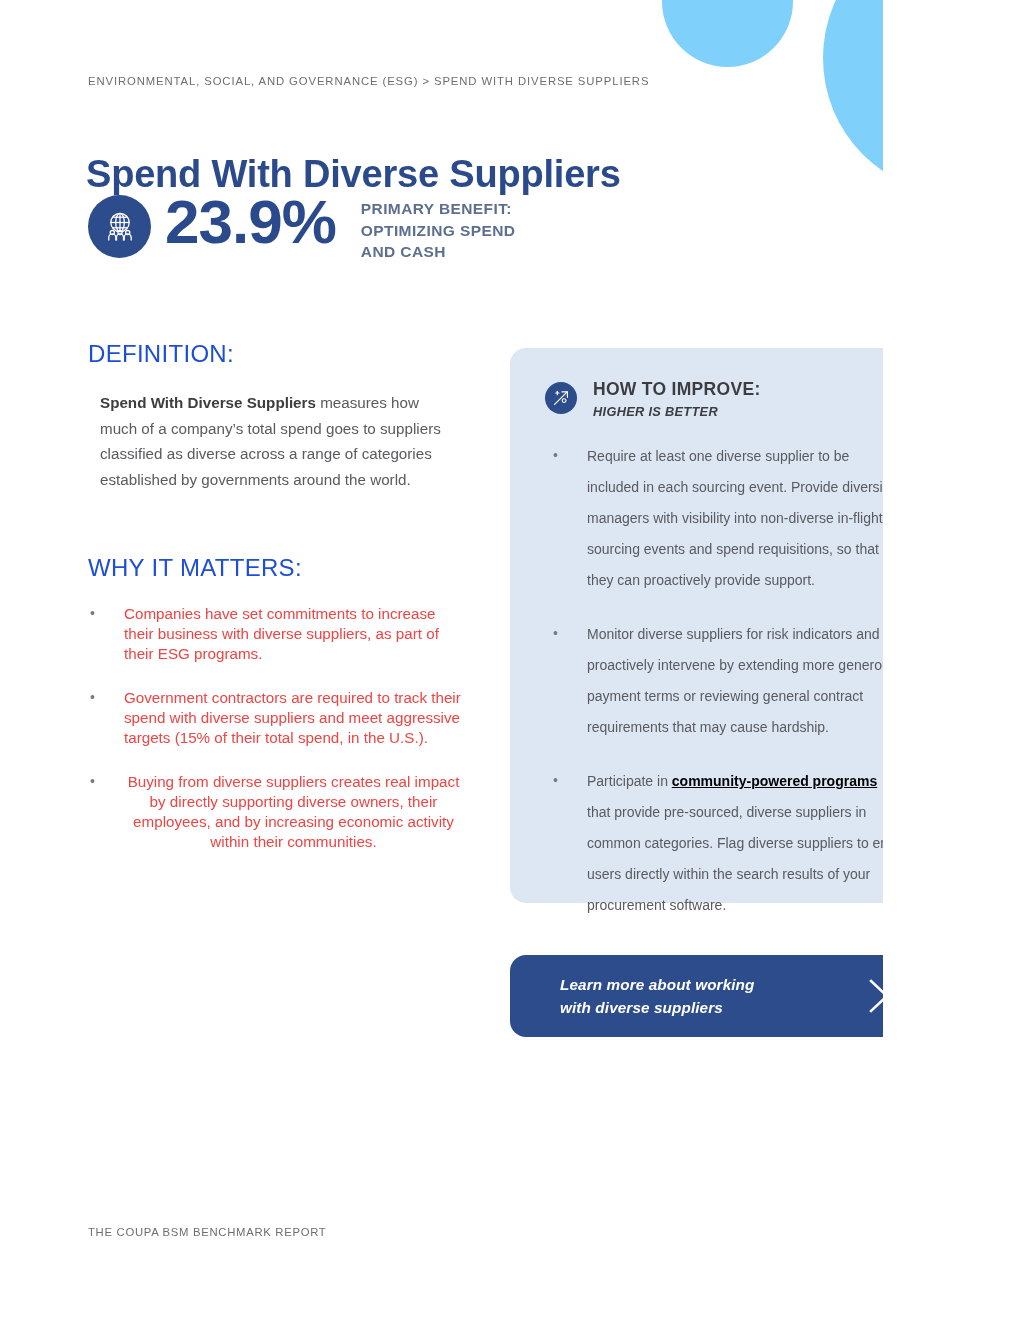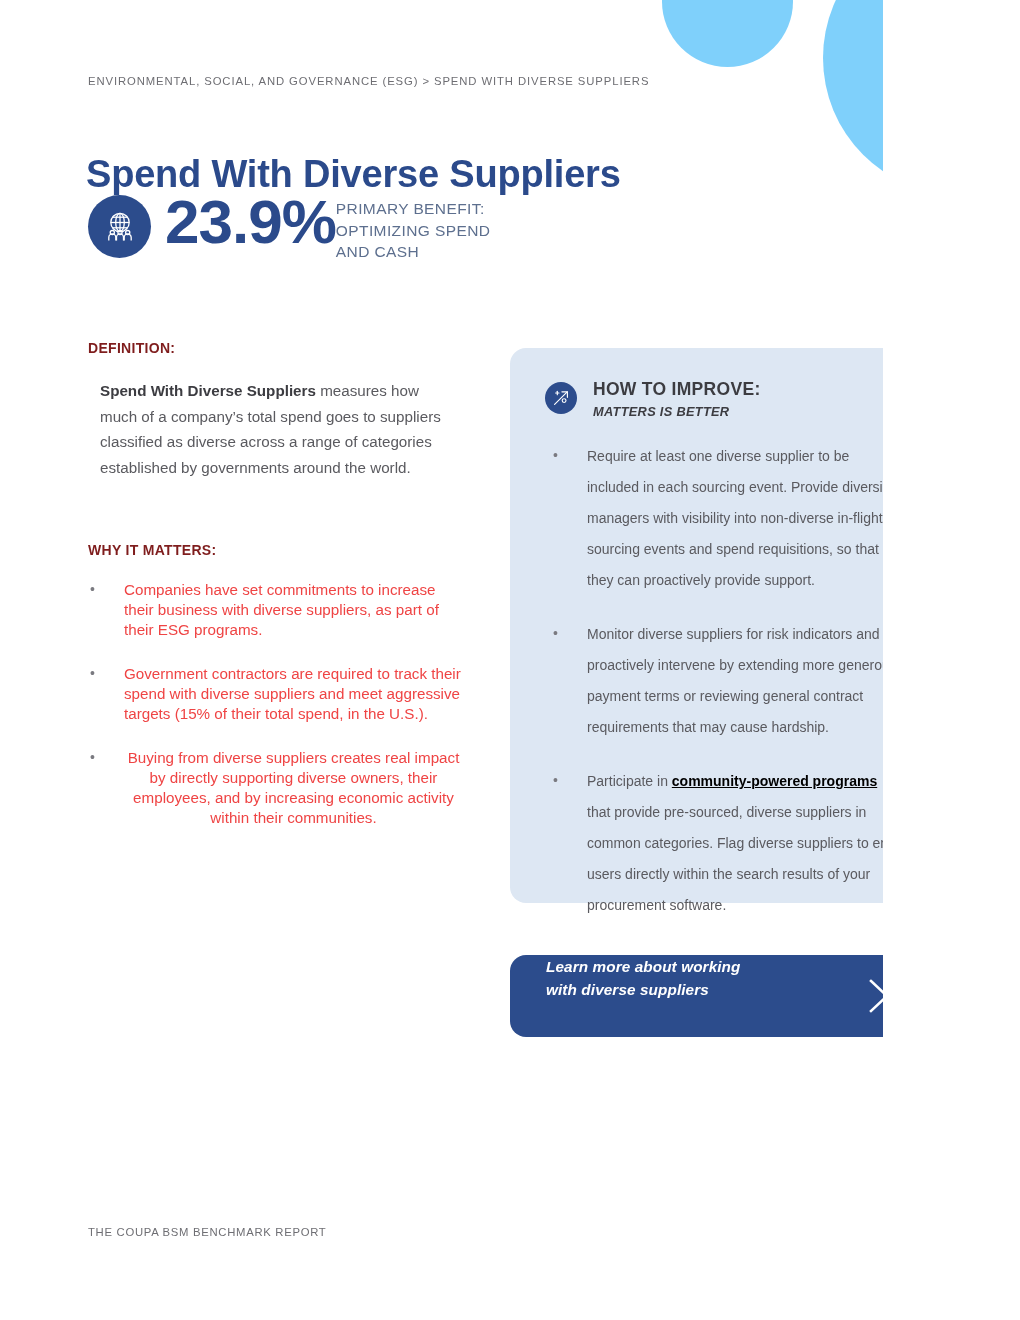--- a/index.html
+++ b/index.html
@@ -85,39 +85,41 @@
   .stat-value {
     font-size: 62px;
     line-height: 66px;
     font-weight: 700;
     color: #2b4a8b;
     margin-left: 14px;
     letter-spacing: -1px;
     white-space: nowrap;
   }
   .stat-benefit {
+    margin-left: 25px;
     margin-top: 9px;
     font-size: 15.5px;
     line-height: 21.5px;
     color: #5d6f8e;
     letter-spacing: 0.4px;
     white-space: nowrap;
+    font-weight: bold;
   }
 
   
   .left-col {
     position: absolute;
     left: 88px;
     top: 340px;
     width: 375px;
   }
   .section-heading {
-    font-size: 14px;
-    font-weight: 700;
-    color: #7f1d1d;
+    font-size: 24px;
+    font-weight: 400;
+    color: #1d4ed8;
     letter-spacing: 0.3px;
     margin: 0 0 22px 0;
   }
   .definition-body {
     font-size: 15.2px;
     line-height: 25.5px;
     color: #5a5a5f;
     margin: 12px;
   }
   .definition-body b {
@@ -225,22 +227,23 @@
   
   .cta-button {
     position: absolute;
     left: 510px;
     top: 955px;
     width: 420px;
     height: 82px;
     background: #2c4c8c;
     border-radius: 16px;
     display: flex;
+    align-items: center;
     box-sizing: border-box;
-    padding-left: 36px;
+    padding-left: 50px;
     cursor: pointer;
   }
   .cta-label {
     color: #ffffff;
     font-size: 15.3px;
     line-height: 23px;
     font-weight: 700;
     font-style: italic;
     letter-spacing: 0.1px;
   }
@@ -329,21 +332,21 @@
             <line x1="4.6" y1="17.4" x2="17.2" y2="4.8"></line>
             <polyline points="11.9,4.8 17.4,4.8 17.4,10.3"></polyline>
             <line x1="5.6" y1="6.0" x2="9.0" y2="6.0"></line>
             <line x1="7.3" y1="4.3" x2="7.3" y2="7.7"></line>
             <circle cx="14.1" cy="13.6" r="1.9"></circle>
           </g>
         </svg>
       </div>
       <div class="improve-titles">
         <div class="improve-title">HOW TO IMPROVE:</div>
-        <div class="improve-sub">MATTERS IS BETTER</div>
+        <div class="improve-sub">HIGHER IS BETTER</div>
       </div>
     </div>
 
     <ul class="panel-bullets">
       <li>Require at least one diverse supplier to be included in each sourcing event. Provide diversity managers with visibility into non-diverse in-flight sourcing events and spend requisitions, so that they can proactively provide support.</li>
       <li>Monitor diverse suppliers for risk indicators and proactively intervene by extending more generous payment terms or reviewing general contract requirements that may cause hardship.</li>
       <li><span>Participate in </span><a class="inline-link" href="#">community-powered programs</a><span> that provide pre-sourced, diverse suppliers in common categories. Flag diverse suppliers to end users directly within the search results of your procurement software.</span></li>
     </ul>
   </div>
 

